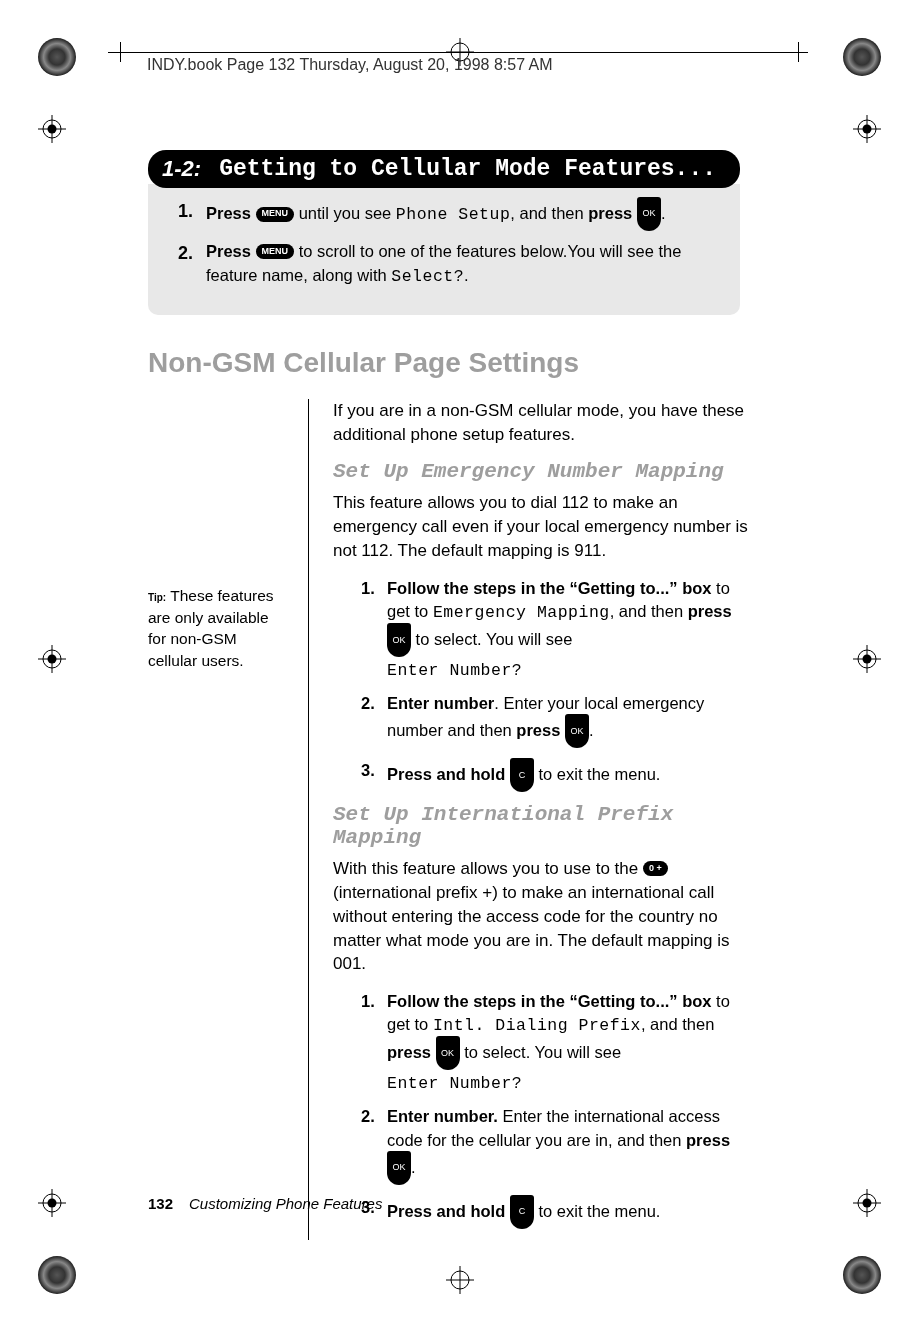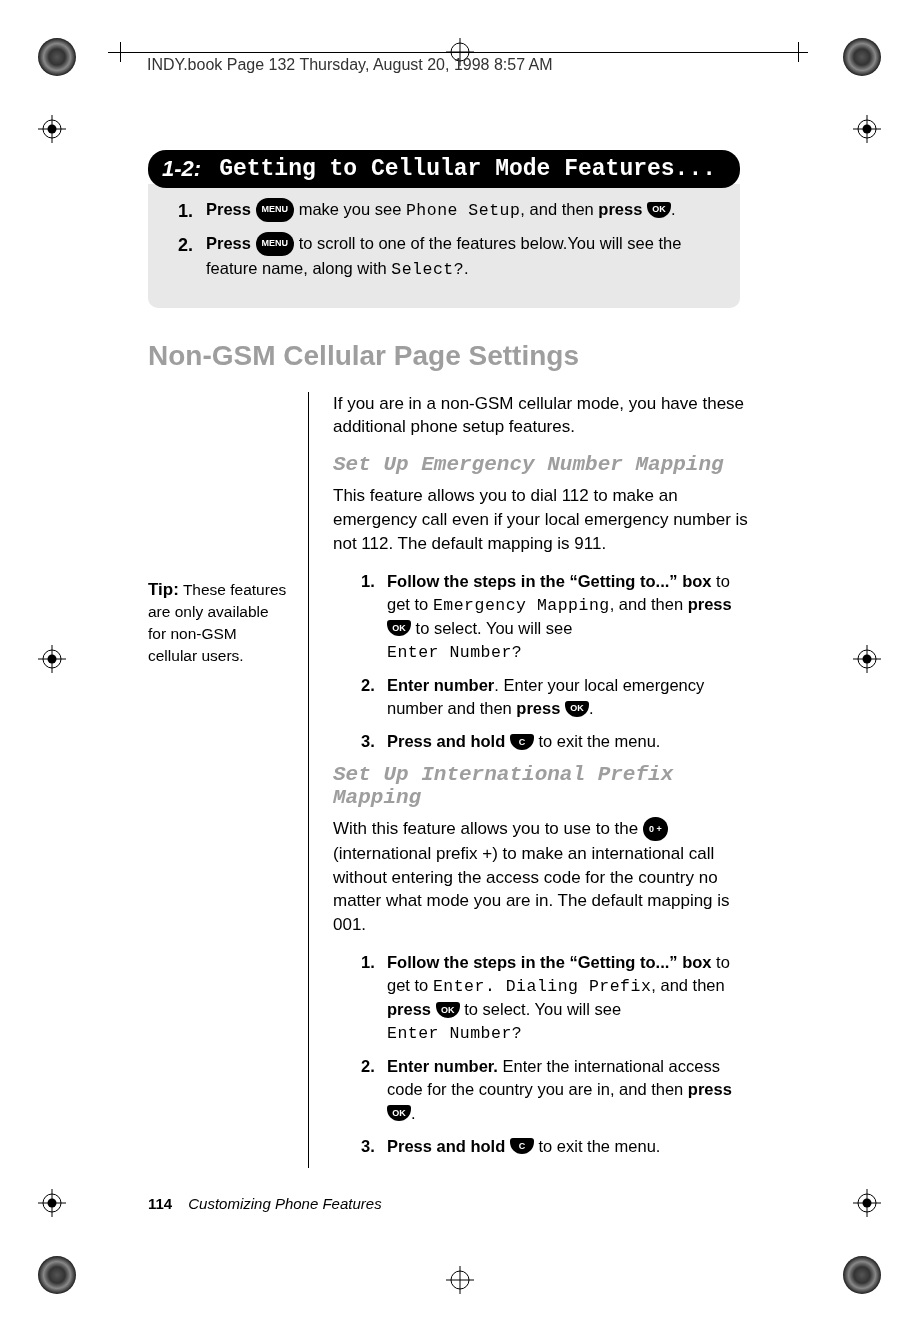--- a/index.html
+++ b/index.html
@@ -69,50 +69,50 @@
       display: inline-flex;
       align-items: center;
       justify-content: center;
       background: #000;
       color: #fff;
       border-radius: 50px;
       font-size: 9px;
       font-weight: bold;
       padding: 2px 6px;
       min-width: 24px;
-      height: 24px;
+      height: 15px;
       vertical-align: middle;
       position: relative;
       top: -1px;
     }
     .btn-shield {
       display: inline-flex;
       align-items: center;
       justify-content: center;
       background: #000;
       color: #fff;
       font-size: 9px;
-      font-weight: bold;
+      font-weight: normal;
       width: 24px;
-      height: 16px;
+      height: 34px;
       border-radius: 3px 3px 12px 12px;
       vertical-align: middle;
       position: relative;
       top: -1px;
     }
     .h2-gray {
       color: #9e9e9e;
       font-weight: bold;
       font-size: 28px;
       margin-top: 32px;
       margin-bottom: 20px;
     }
     .body-cols { display: flex; }
     .margin-col { width: 160px; flex-shrink: 0; padding-right: 18px; padding-top: 186px; font-size: 15.5px; line-height: 1.4; }
-    .margin-col .tip-label { font-weight: bold; font-size: 17px; }
+    .margin-col .tip-label { font-weight: bold; font-size: 10px; }
     .main-col { flex: 1; border-left: 1px solid #000; padding-left: 24px; }
     .para { font-size: 17px; line-height: 1.4; margin-bottom: 14px; }
     .h3-gray { color: #9e9e9e; font-style: italic; font-weight: bold; font-size: 21px; margin-bottom: 8px; margin-top: 6px; font-family: Liberation Mono, monospace; }
     .num-list { padding-left: 28px; }
     .num-item { display: flex; margin-bottom: 10px; font-size: 16.5px; line-height: 1.4; }
     .num-item .n { font-weight: bold; width: 26px; flex-shrink: 0; }
     .num-item .t { flex: 1; }
     .footer {
       position: absolute;
       bottom: 120px;
@@ -203,21 +203,21 @@
 
   <div class="section-banner">
     <span class="section-num">1-2:</span>
     <span class="section-title">Getting to Cellular Mode Features...</span>
   </div>
 
   <div class="steps-block">
     <div class="step-row">
       <div class="step-num">1.</div>
       <div>
-        <b>Press </b><span class="btn-oval">MENU</span><span>  make you see </span><span class="lcd">Phone Setup</span><span>, and then </span><b>press </b><span class="btn-shield">OK</span><span>.</span>
+        <b>Press </b><span class="btn-oval">MENU</span><span>  until you see </span><span class="lcd">Phone Setup</span><span>, and then </span><b>press </b><span class="btn-shield">OK</span><span>.</span>
       </div>
     </div>
     <div class="step-row">
       <div class="step-num">2.</div>
       <div>
         <b>Press </b><span class="btn-oval">MENU</span><span>  to scroll to one of the features below.You will see the feature name, along with </span><span class="lcd">Select?</span><span>.</span>
       </div>
     </div>
   </div>
 
@@ -247,31 +247,31 @@
           <div class="t"><b>Press and hold </b><span class="btn-shield">C</span><span> to exit the menu.</span></div>
         </div>
       </div>
 
       <div class="h3-gray">Set Up International Prefix Mapping</div>
       <div class="para"><span>With this feature allows you to use to the </span><span class="btn-oval">0 +</span><span> (international prefix +) to make an international call without entering the access code for the country no matter what mode you are in. The default mapping is 001.</span></div>
 
       <div class="num-list">
         <div class="num-item">
           <div class="n">1.</div>
-          <div class="t"><b>Follow the steps in the “Getting to...” box</b><span> to get to </span><span class="lcd">Enter. Dialing Prefix</span><span>, and then </span><b>press </b><span class="btn-shield">OK</span><span> to select. You will see </span><br><span class="lcd">Enter Number?</span></div>
+          <div class="t"><b>Follow the steps in the “Getting to...” box</b><span> to get to </span><span class="lcd">Intl. Dialing Prefix</span><span>, and then </span><b>press </b><span class="btn-shield">OK</span><span> to select. You will see </span><br><span class="lcd">Enter Number?</span></div>
         </div>
         <div class="num-item">
           <div class="n">2.</div>
-          <div class="t"><b>Enter number.</b><span> Enter the international access code for the country you are in, and then </span><b>press </b><span class="btn-shield">OK</span><span>.</span></div>
+          <div class="t"><b>Enter number.</b><span> Enter the international access code for the cellular you are in, and then </span><b>press </b><span class="btn-shield">OK</span><span>.</span></div>
         </div>
         <div class="num-item">
           <div class="n">3.</div>
           <div class="t"><b>Press and hold </b><span class="btn-shield">C</span><span> to exit the menu.</span></div>
         </div>
       </div>
 
     </div>
   </div>
 </div>
 
 <div class="footer">
-  <span class="pn">114</span><span>Customizing Phone Features</span>
+  <span class="pn">132</span><span>Customizing Phone Features</span>
 </div>
 
 </body></html>

